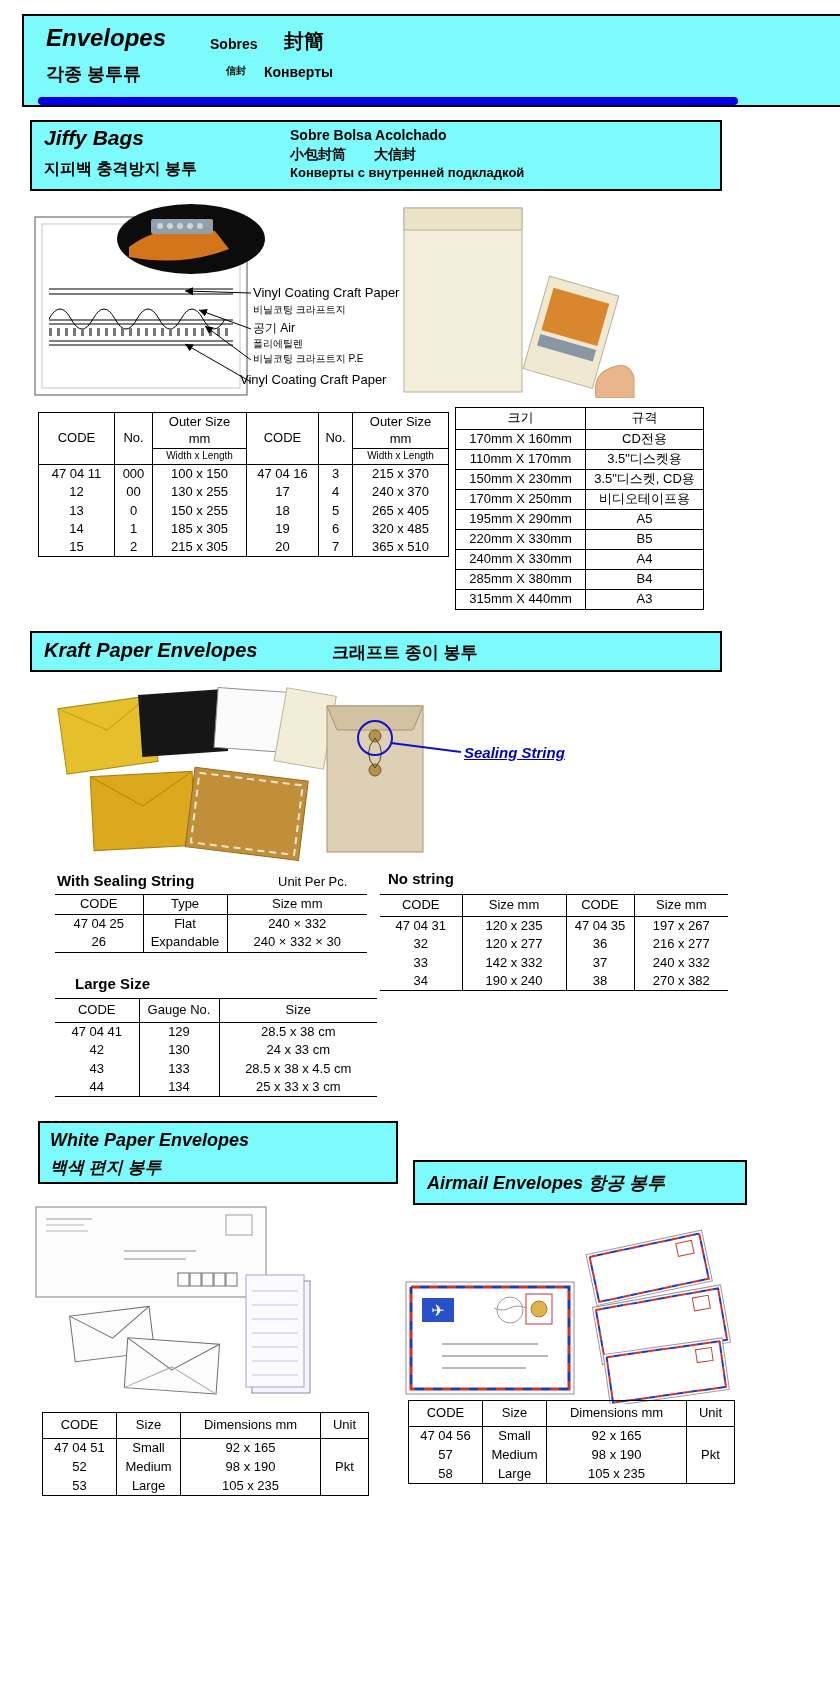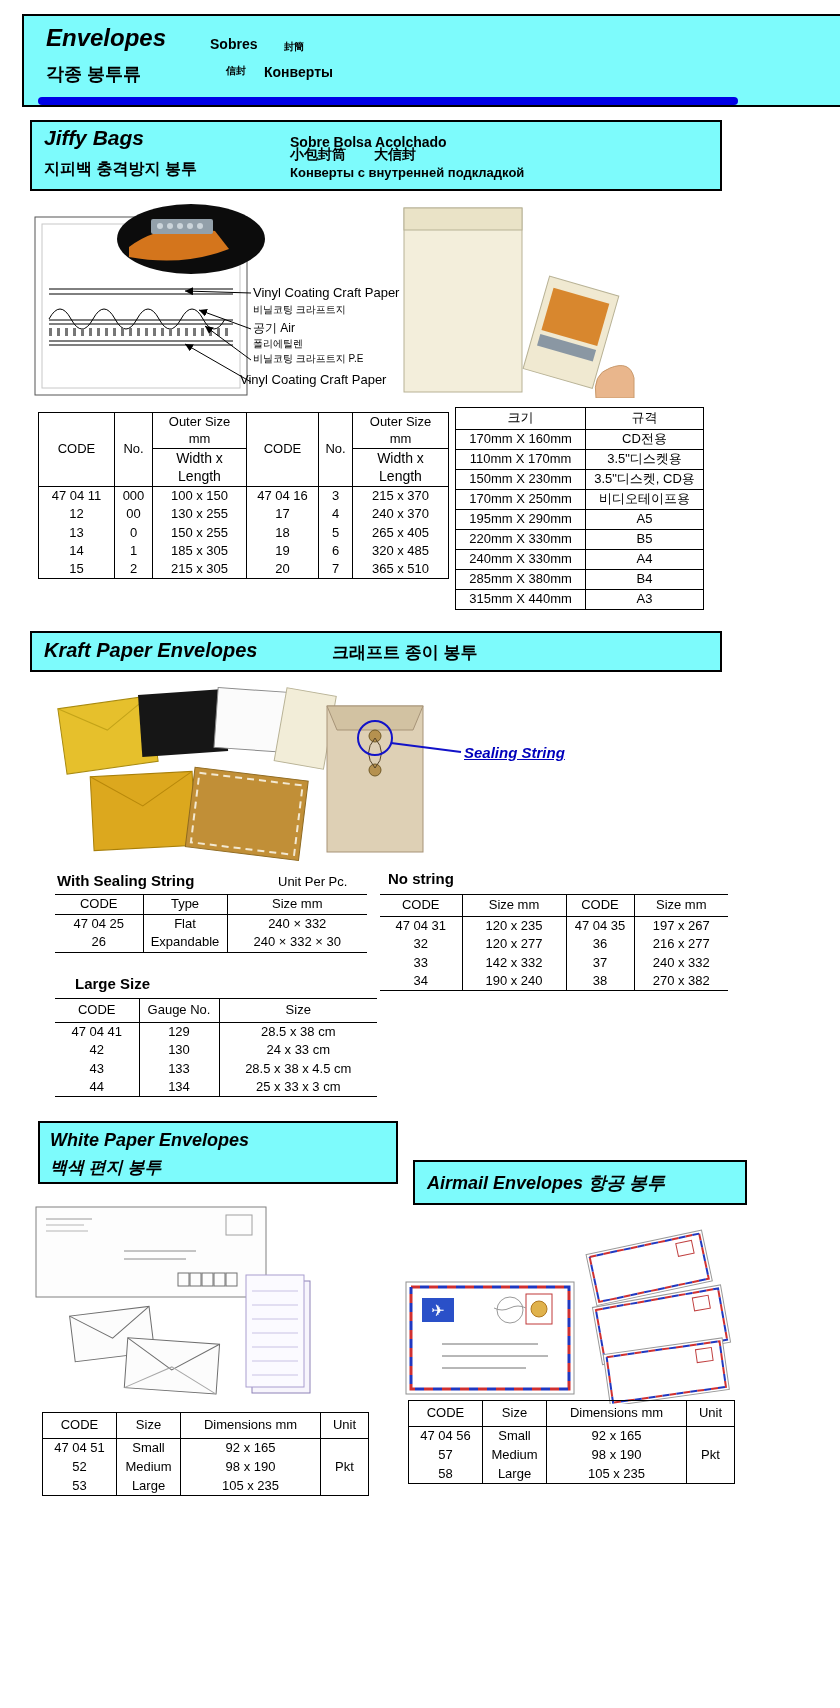--- a/index.html
+++ b/index.html
@@ -19,21 +19,21 @@
   table.cat{position:absolute;border-collapse:collapse;table-layout:fixed;font-size:13px;color:#000;background:#fff0;}
   table.cat th,table.cat td{border-left:1px solid #000;border-right:1px solid #000;padding:1px 3px;text-align:center;vertical-align:middle;font-weight:normal;line-height:1.25;}
   table.cat thead th{border-bottom:1px solid #000;}
   table.boxed{border:1.5px solid #000;}
   table.open{border-top:1px solid #000;border-bottom:1px solid #000;}
   table.open th:first-child,table.open td:first-child{border-left:none;}
   table.open th:last-child,table.open td:last-child{border-right:none;}
   table.grid tbody td{border:1px solid #000;}
   td.code{text-align:right;padding-right:10px;font-weight:bold;}
   td.left{text-align:left;padding-left:8px;}
-  .wl{font-size:14px;}
+  .wl{font-size:10px;}
   .jiffy tbody tr{height:16px;}
   .jiffy .hdr2 th{height:16px;}
   .spec thead th{height:22px;}
   .spec tbody td{height:20px;}
   .ws thead th{height:20px;}
   .ws tbody td{height:17px;}
   .ns thead th{height:22px;}
   .ns tbody td{height:16px;}
   .lg thead th{height:24px;}
   .lg tbody td{height:18px;}
@@ -42,31 +42,31 @@
 </style>
 </head>
 <body>
 
 <div class="page">
 
   <div class="abs cyan" style="left:22px;top:14px;width:836px;height:93px;">
     <div class="abs bi" style="left:22px;top:8px;font-size:24px;">Envelopes</div>
     <div class="abs b" style="left:22px;top:46px;font-size:18px;">각종 봉투류</div>
     <div class="abs b" style="left:186px;top:20px;font-size:14px;">Sobres</div>
-    <div class="abs b" style="left:260px;top:24px;font-size:10px;">封簡</div>
+    <div class="abs b" style="left:260px;top:12px;font-size:20px;">封簡</div>
     <div class="abs b" style="left:202px;top:48px;font-size:10px;">信封</div>
     <div class="abs b" style="left:240px;top:48px;font-size:14px;">Конверты</div>
   </div>
 
   <div class="abs blue-bar" style="left:38px;top:97px;width:700px;height:8px;"></div>
 
   <div class="abs cyan" style="left:30px;top:120px;width:692px;height:71px;">
     <div class="abs bi" style="left:12px;top:4px;font-size:21px;">Jiffy Bags</div>
     <div class="abs b" style="left:12px;top:37px;font-size:16px;">지피백  충격방지  봉투</div>
-    <div class="abs b" style="left:258px;top:5px;font-size:14px;margin-top:7px;">Sobre Bolsa Acolchado</div>
+    <div class="abs b" style="left:258px;top:5px;font-size:14px;">Sobre Bolsa Acolchado</div>
     <div class="abs b" style="left:258px;top:24px;font-size:14px;">小包封筒　　大信封</div>
     <div class="abs b" style="left:258px;top:43px;font-size:13px;">Конверты с внутренней подкладкой</div>
   </div>
 
   <svg class="abs" style="left:33px;top:203px;" width="360" height="195">
     <defs>
       <marker id="arw" markerWidth="9" markerHeight="9" refX="8" refY="4" orient="auto" markerUnits="userSpaceOnUse">
         <path d="M0,0 L8,4 L0,8 z" fill="#000"></path>
       </marker>
     </defs>

